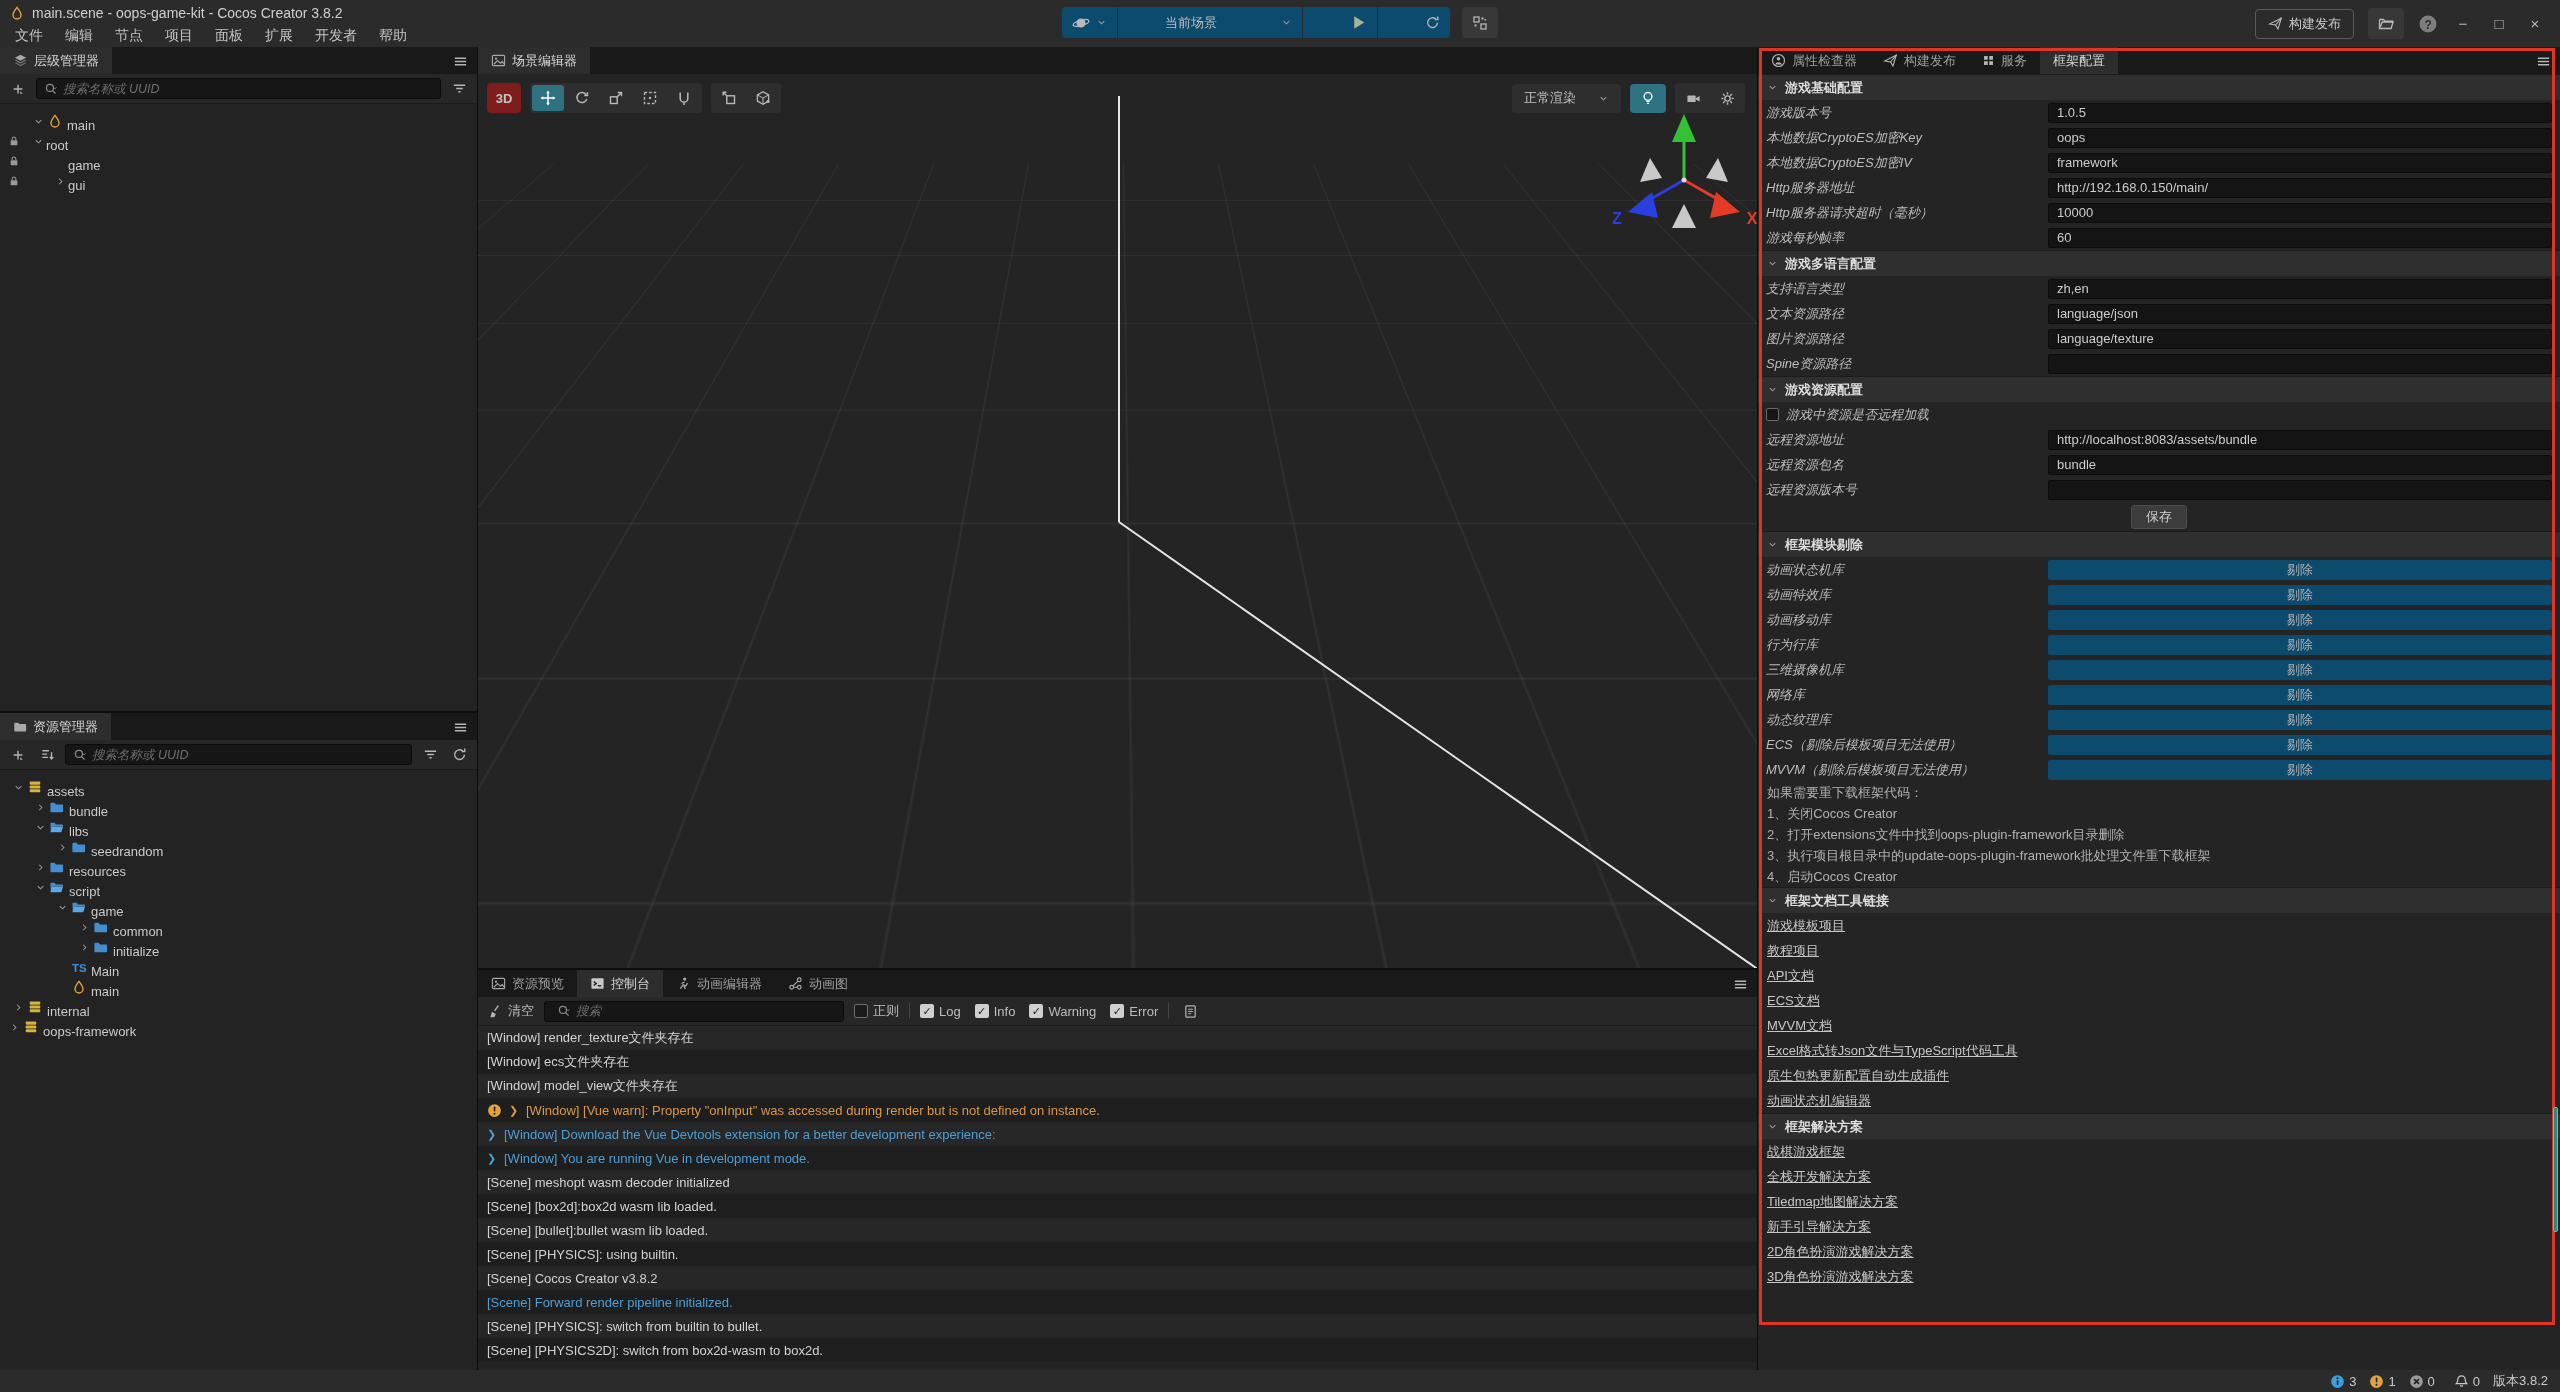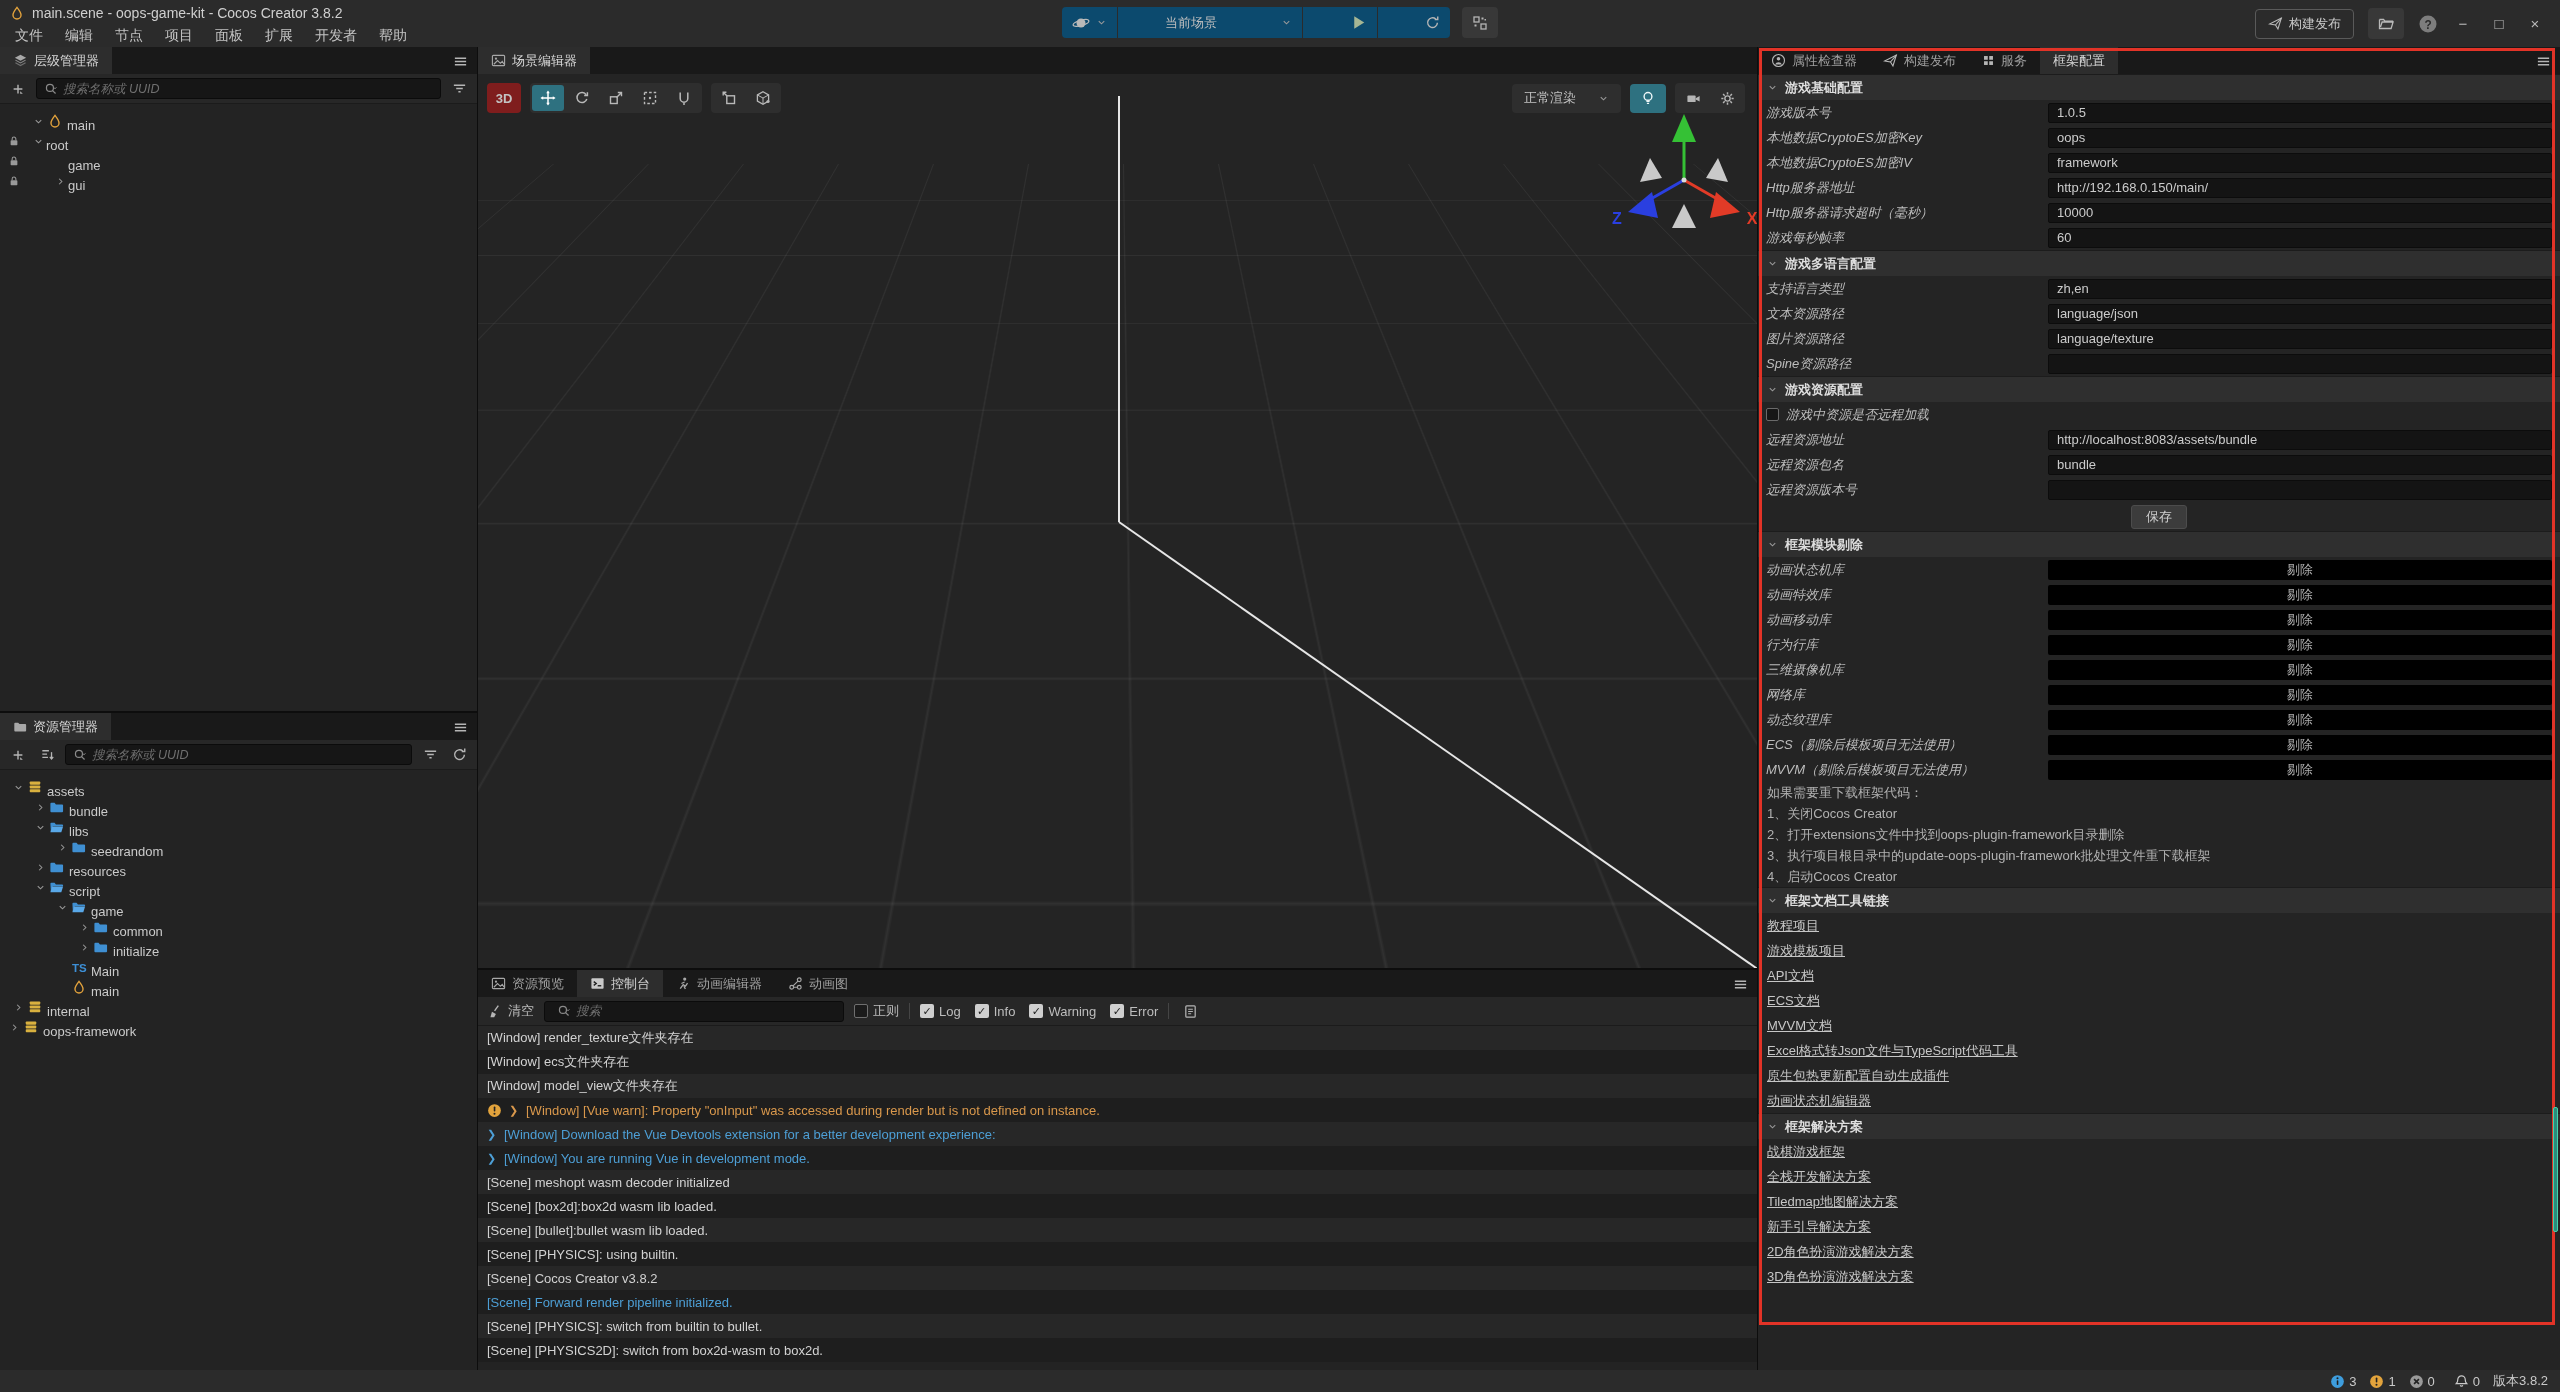--- a/index.html
+++ b/index.html
@@ -85,21 +85,21 @@
   .logrow.warn { color:#d9984c; }
   .logrow.info { color:#4d9fd6; }
   .log-chev { font-size:11px; width:10px; flex:none; }
 
   
   .insp-body { flex:1; overflow:hidden; font-size:13px; position:relative; }
   .section-h { height:26px; background:#2f2f2f; border-top:1px solid #1c1c1c; display:flex; align-items:center; gap:7px; padding:0 9px; color:#dedede; font-weight:bold; }
   .frow { height:25px; display:flex; align-items:center; padding:0 8px; }
   .frow .lbl { width:282px; flex:none; color:#bdbdbd; white-space:nowrap; overflow:hidden;font-style:italic; }
   .frow .val { flex:1; height:20px; background:#141414; border:1px solid #0c0c0c; border-radius:2px; color:#cccccc; font-size:13px; padding:0 8px; outline:none; min-width:0; }
-  .frow .actbar { flex:1; height:20px; background:#000000; border-radius:2px; text-align:center; color:#b2b2b2; line-height:20px; }
+  .frow .actbar { flex:1; height:20px; background:#0c4a6e; border-radius:2px; text-align:center; color:#b2b2b2; line-height:20px; }
   .frow.btnrow { justify-content:center; height:29px; }
   .save-btn { background:#3c3c3c; border:1px solid #4c4c4c; border-radius:3px; color:#cfcfcf; font-size:13px; padding:2px 14px; }
   .chk { width:13px; height:13px; background:#161616; border:1px solid #6a6a6a; border-radius:2px; flex:none; margin-right:7px; }
   .note { height:21px; display:flex; align-items:center; padding:0 9px; color:#b2b2b2; white-space:nowrap; }
   .linkrow { height:25px; display:flex; align-items:center; padding:0 9px; }
   .linkrow span { color:#c6c6c6; text-decoration:underline; cursor:pointer; white-space:nowrap; }
   .red-box { position:absolute; left:1759px; top:1px; width:796px; height:1277px; border:3px solid #e23327; z-index:30; pointer-events:none; }
   .insp-scroll { position:absolute; right:2px; top:1060px; width:5px; height:125px; background:#2a8c7c; border:1px solid #46d2a8; border-radius:2px; z-index:35; }
 
   
@@ -987,24 +987,24 @@
         <div class="note">4、启动Cocos Creator</div>
         <div class="section-h">
           <span>
             <svg width="11" height="11" viewBox="0 0 16 16" fill="none">
               <path d="M4 6 L8 10 L12 6" stroke="#9a9a9a" stroke-width="1.5"></path>
             </svg>
           </span>
           <span>框架文档工具链接</span>
         </div>
         <div class="linkrow">
+          <span>游戏模板项目</span>
+        </div>
+        <div class="linkrow">
           <span>教程项目</span>
-        </div>
-        <div class="linkrow">
-          <span>游戏模板项目</span>
         </div>
         <div class="linkrow">
           <span>API文档</span>
         </div>
         <div class="linkrow">
           <span>ECS文档</span>
         </div>
         <div class="linkrow">
           <span>MVVM文档</span>
         </div>

